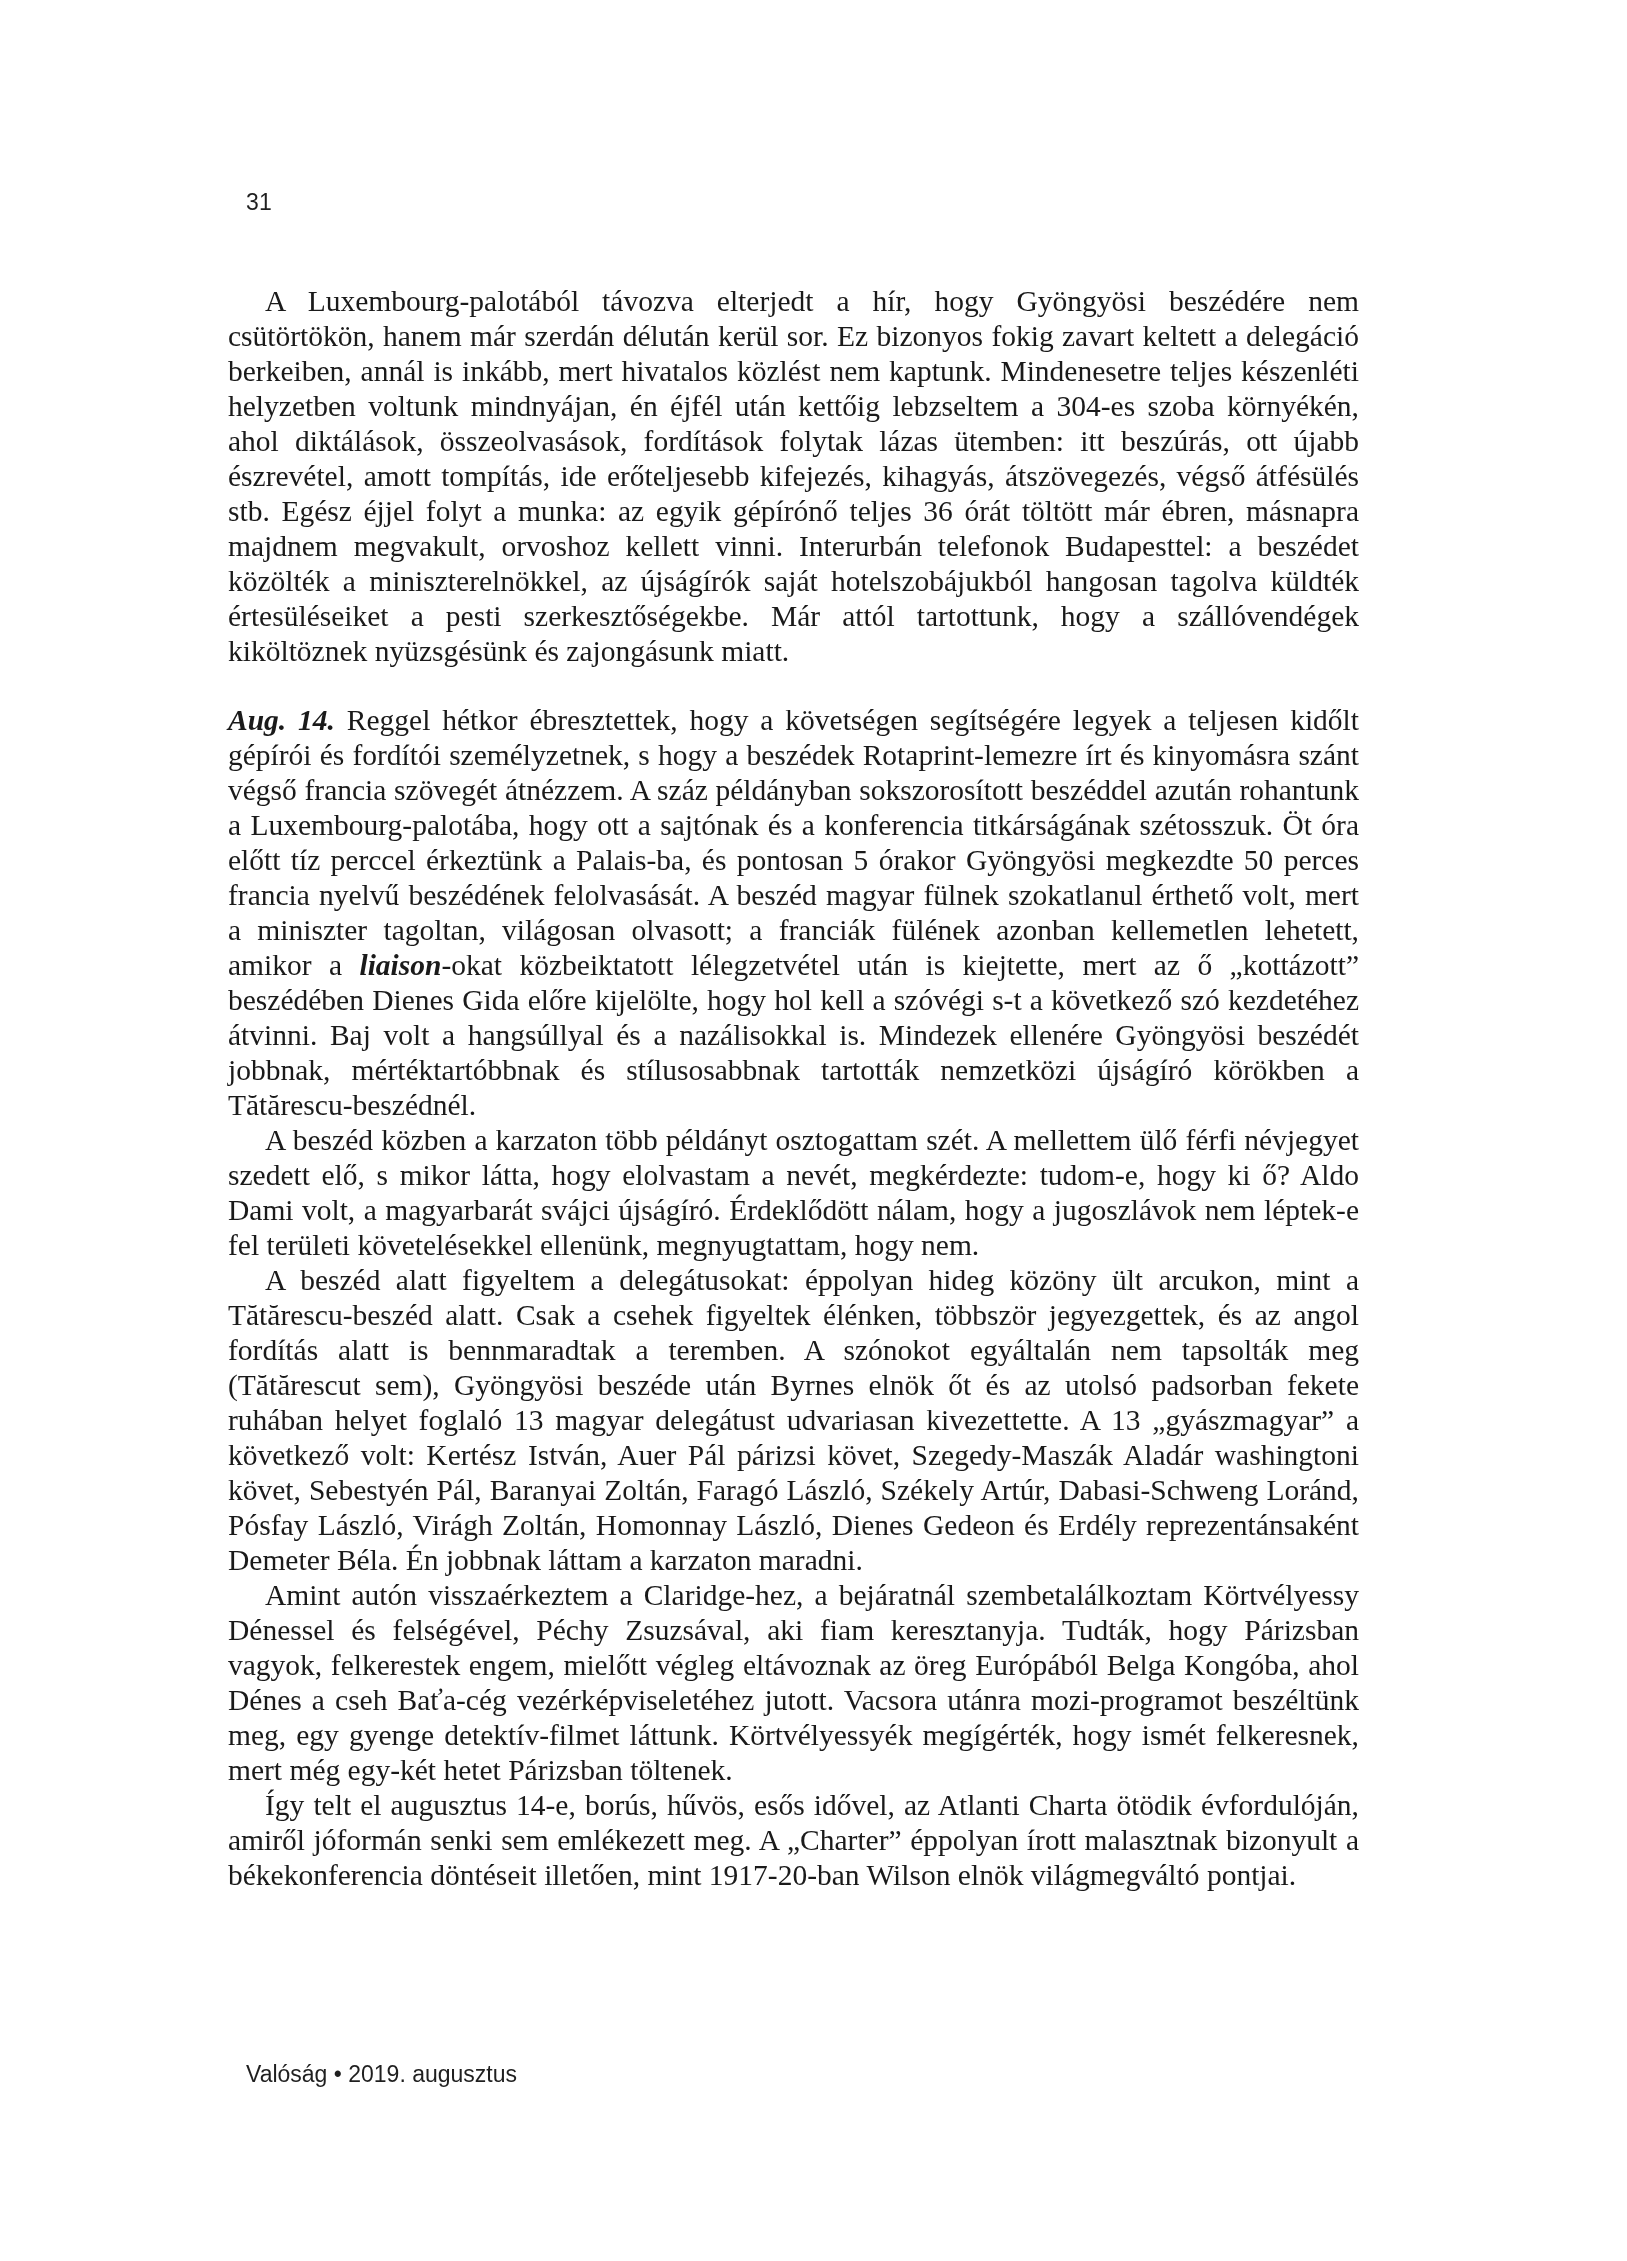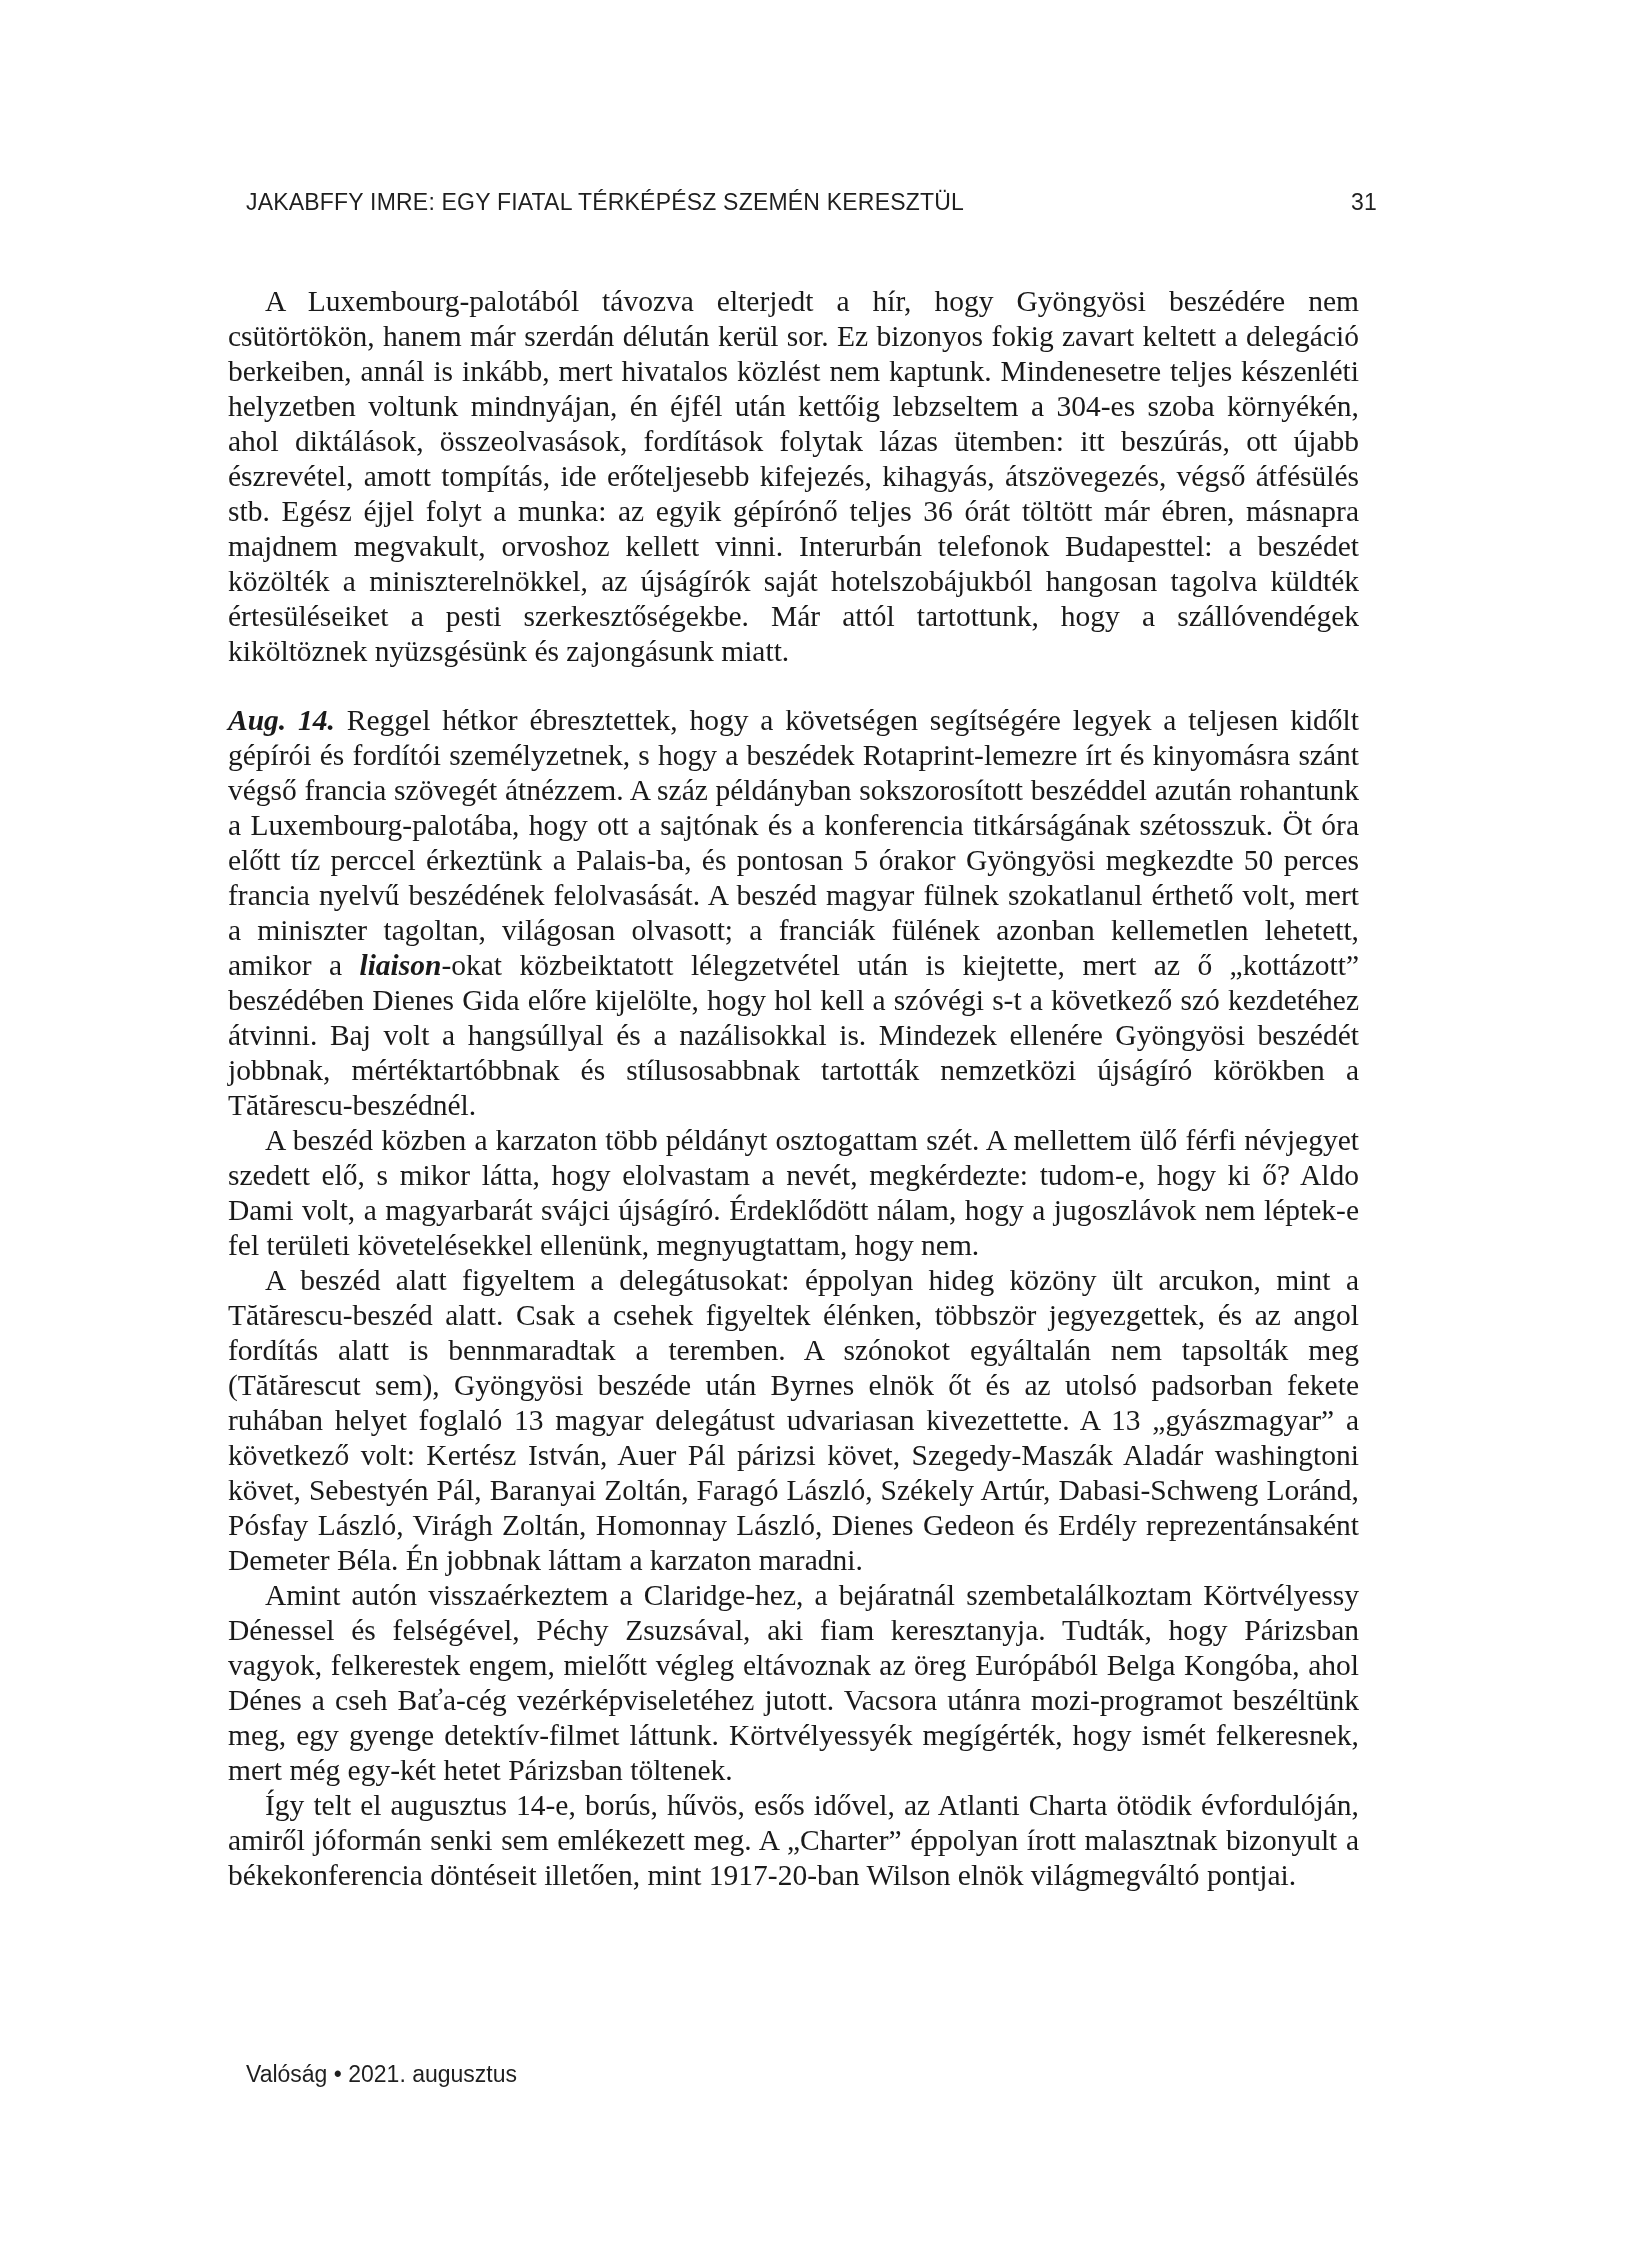--- a/index.html
+++ b/index.html
@@ -20,29 +20,28 @@
     .body-text em { font-style: italic; font-weight: bold; }
     .footer {
       position: absolute; left: 246px; top: 2061px;
       font-family: "Liberation Sans", sans-serif; font-size: 23px; color: #1f1f1f;
     }
   </style>
 </head>
 <body>
 
 <div class="header">
-  <span>JAKABFFY IMRE: EGY FIATAL TÉRKÉPÉSZ SZEMÉN KERESZTÜL</span>
   <span>31</span>
 </div>
 
 <div class="body-text">
   <p class="first">A Luxembourg-palotából távozva elterjedt a hír, hogy Gyöngyösi beszédére nem csütörtökön, hanem már szerdán délután kerül sor. Ez bizonyos fokig zavart keltett a delegáció berkeiben, annál is inkább, mert hivatalos közlést nem kaptunk. Mindenesetre teljes készenléti helyzetben voltunk mindnyájan, én éjfél után kettőig lebzseltem a 304-es szoba környékén, ahol diktálások, összeolvasások, fordítások folytak lázas ütemben: itt beszúrás, ott újabb észrevétel, amott tompítás, ide erőteljesebb kifejezés, kihagyás, átszövegezés, végső átfésülés stb. Egész éjjel folyt a munka: az egyik gépírónő teljes 36 órát töltött már ébren, másnapra majdnem megvakult, orvoshoz kellett vinni. Interurbán telefonok Budapesttel: a beszédet közölték a miniszterelnökkel, az újságírók saját hotelszobájukból hangosan tagolva küldték értesüléseiket a pesti szerkesztőségekbe. Már attól tartottunk, hogy a szállóvendégek kiköltöznek nyüzsgésünk és zajongásunk miatt.</p>
   <p class="entry"><em>Aug. 14.</em><span> Reggel hétkor ébresztettek, hogy a követségen segítségére legyek a teljesen kidőlt gépírói és fordítói személyzetnek, s hogy a beszédek Rotaprint-lemezre írt és kinyomásra szánt végső francia szövegét átnézzem. A száz példányban sokszorosított beszéddel azután rohantunk a Luxembourg-palotába, hogy ott a sajtónak és a konferencia titkárságának szétosszuk. Öt óra előtt tíz perccel érkeztünk a Palais-ba, és pontosan 5 órakor Gyöngyösi megkezdte 50 perces francia nyelvű beszédének felolvasását. A beszéd magyar fülnek szokatlanul érthető volt, mert a miniszter tagoltan, világosan olvasott; a franciák fülének azonban kellemetlen lehetett, amikor a </span><em>liaison</em><span>-okat közbeiktatott lélegzetvétel után is kiejtette, mert az ő „kottázott” beszédében Dienes Gida előre kijelölte, hogy hol kell a szóvégi s-t a következő szó kezdetéhez átvinni. Baj volt a hangsúllyal és a nazálisokkal is. Mindezek ellenére Gyöngyösi beszédét jobbnak, mértéktartóbbnak és stílusosabbnak tartották nemzetközi újságíró körökben a Tătărescu-beszédnél.</span></p>
   <p>A beszéd közben a karzaton több példányt osztogattam szét. A mellettem ülő férfi névjegyet szedett elő, s mikor látta, hogy elolvastam a nevét, megkérdezte: tudom-e, hogy ki ő? Aldo Dami volt, a magyarbarát svájci újságíró. Érdeklődött nálam, hogy a jugoszlávok nem léptek-e fel területi követelésekkel ellenünk, megnyugtattam, hogy nem.</p>
   <p>A beszéd alatt figyeltem a delegátusokat: éppolyan hideg közöny ült arcukon, mint a Tătărescu-beszéd alatt. Csak a csehek figyeltek élénken, többször jegyezgettek, és az angol fordítás alatt is bennmaradtak a teremben. A szónokot egyáltalán nem tapsolták meg (Tătărescut sem), Gyöngyösi beszéde után Byrnes elnök őt és az utolsó padsorban fekete ruhában helyet foglaló 13 magyar delegátust udvariasan kivezettette. A 13 „gyászmagyar” a következő volt: Kertész István, Auer Pál párizsi követ, Szegedy-Maszák Aladár washingtoni követ, Sebestyén Pál, Baranyai Zoltán, Faragó László, Székely Artúr, Dabasi-Schweng Loránd, Pósfay László, Virágh Zoltán, Homonnay László, Dienes Gedeon és Erdély reprezentánsaként Demeter Béla. Én jobbnak láttam a karzaton maradni.</p>
   <p>Amint autón visszaérkeztem a Claridge-hez, a bejáratnál szembetalálkoztam Körtvélyessy Dénessel és felségével, Péchy Zsuzsával, aki fiam keresztanyja. Tudták, hogy Párizsban vagyok, felkerestek engem, mielőtt végleg eltávoznak az öreg Európából Belga Kongóba, ahol Dénes a cseh Baťa-cég vezérképviseletéhez jutott. Vacsora utánra mozi-programot beszéltünk meg, egy gyenge detektív-filmet láttunk. Körtvélyessyék megígérték, hogy ismét felkeresnek, mert még egy-két hetet Párizsban töltenek.</p>
   <p>Így telt el augusztus 14-e, borús, hűvös, esős idővel, az Atlanti Charta ötödik évfordulóján, amiről jóformán senki sem emlékezett meg. A „Charter” éppolyan írott malasztnak bizonyult a békekonferencia döntéseit illetően, mint 1917-20-ban Wilson elnök világmegváltó pontjai.</p>
 </div>
 
 <div class="footer">
-  <span>Valóság • 2021. augusztus</span>
+  <span>Valóság • 2019. augusztus</span>
 </div>
 
 
 </body></html>

